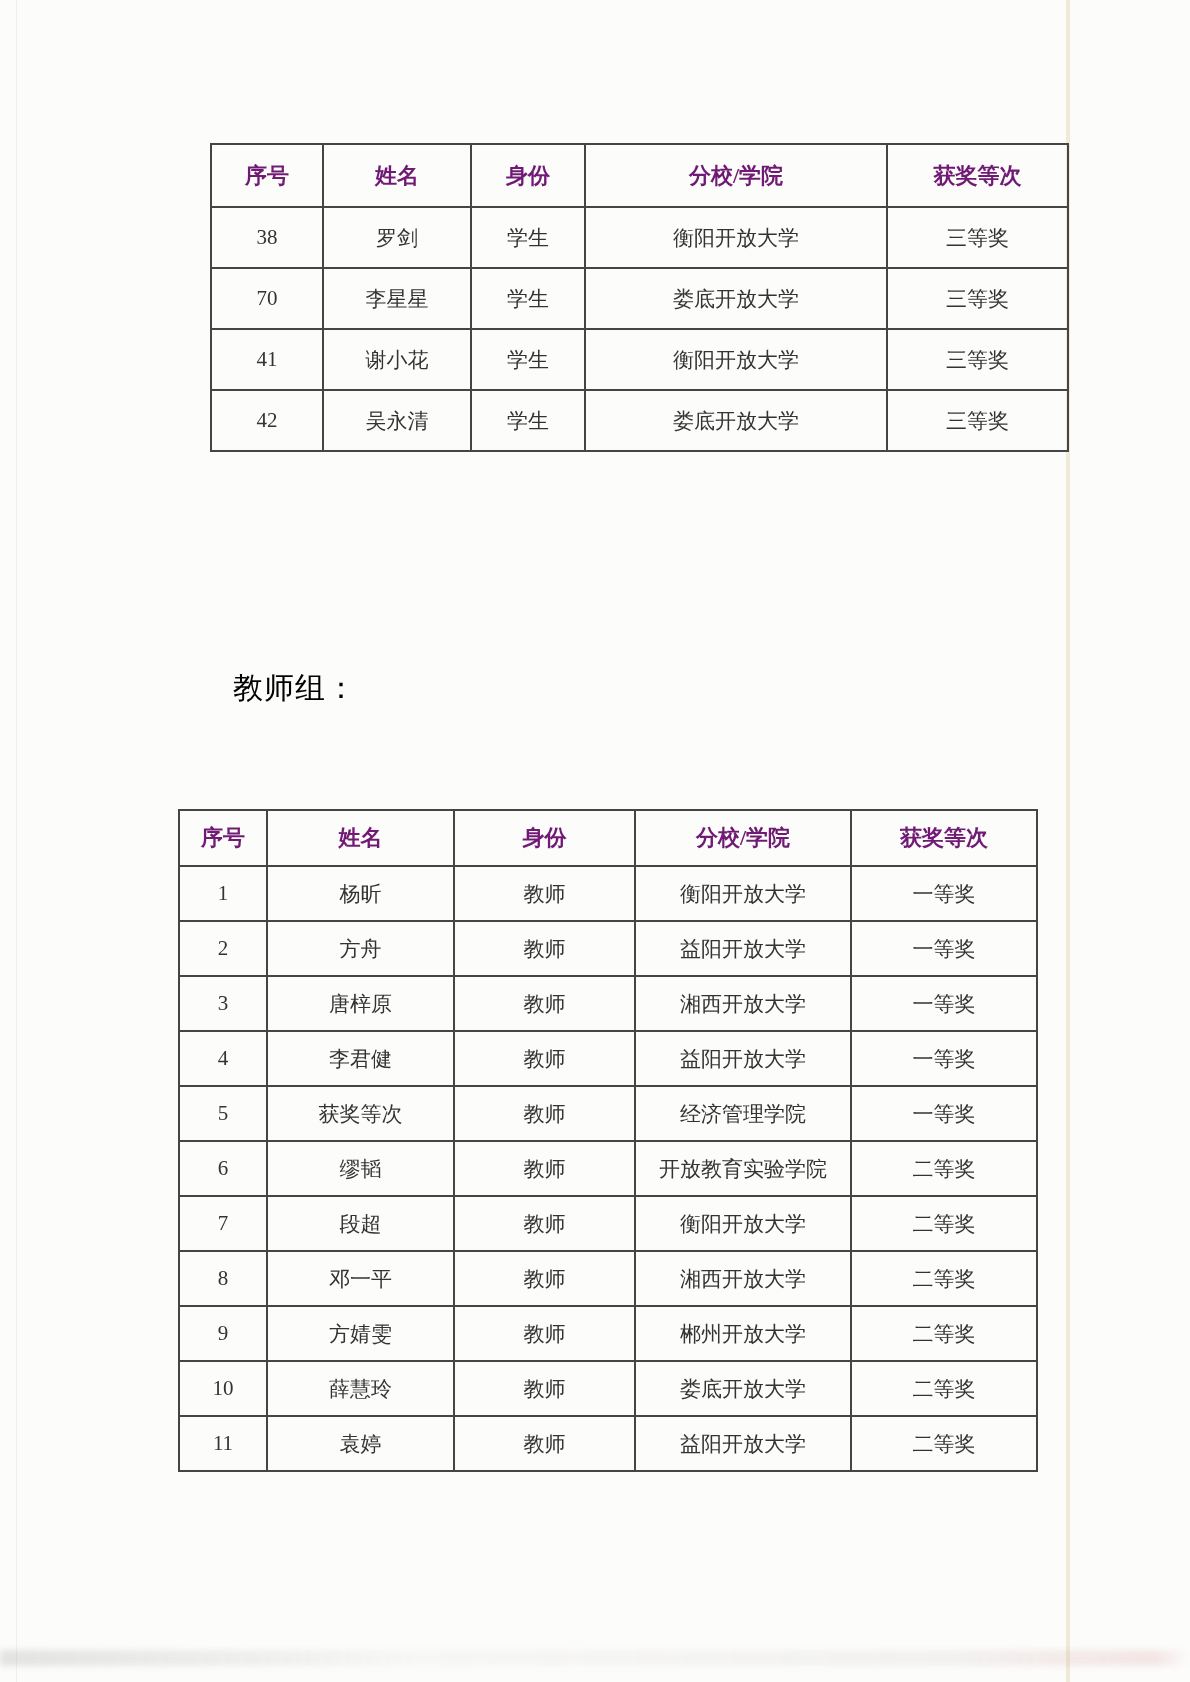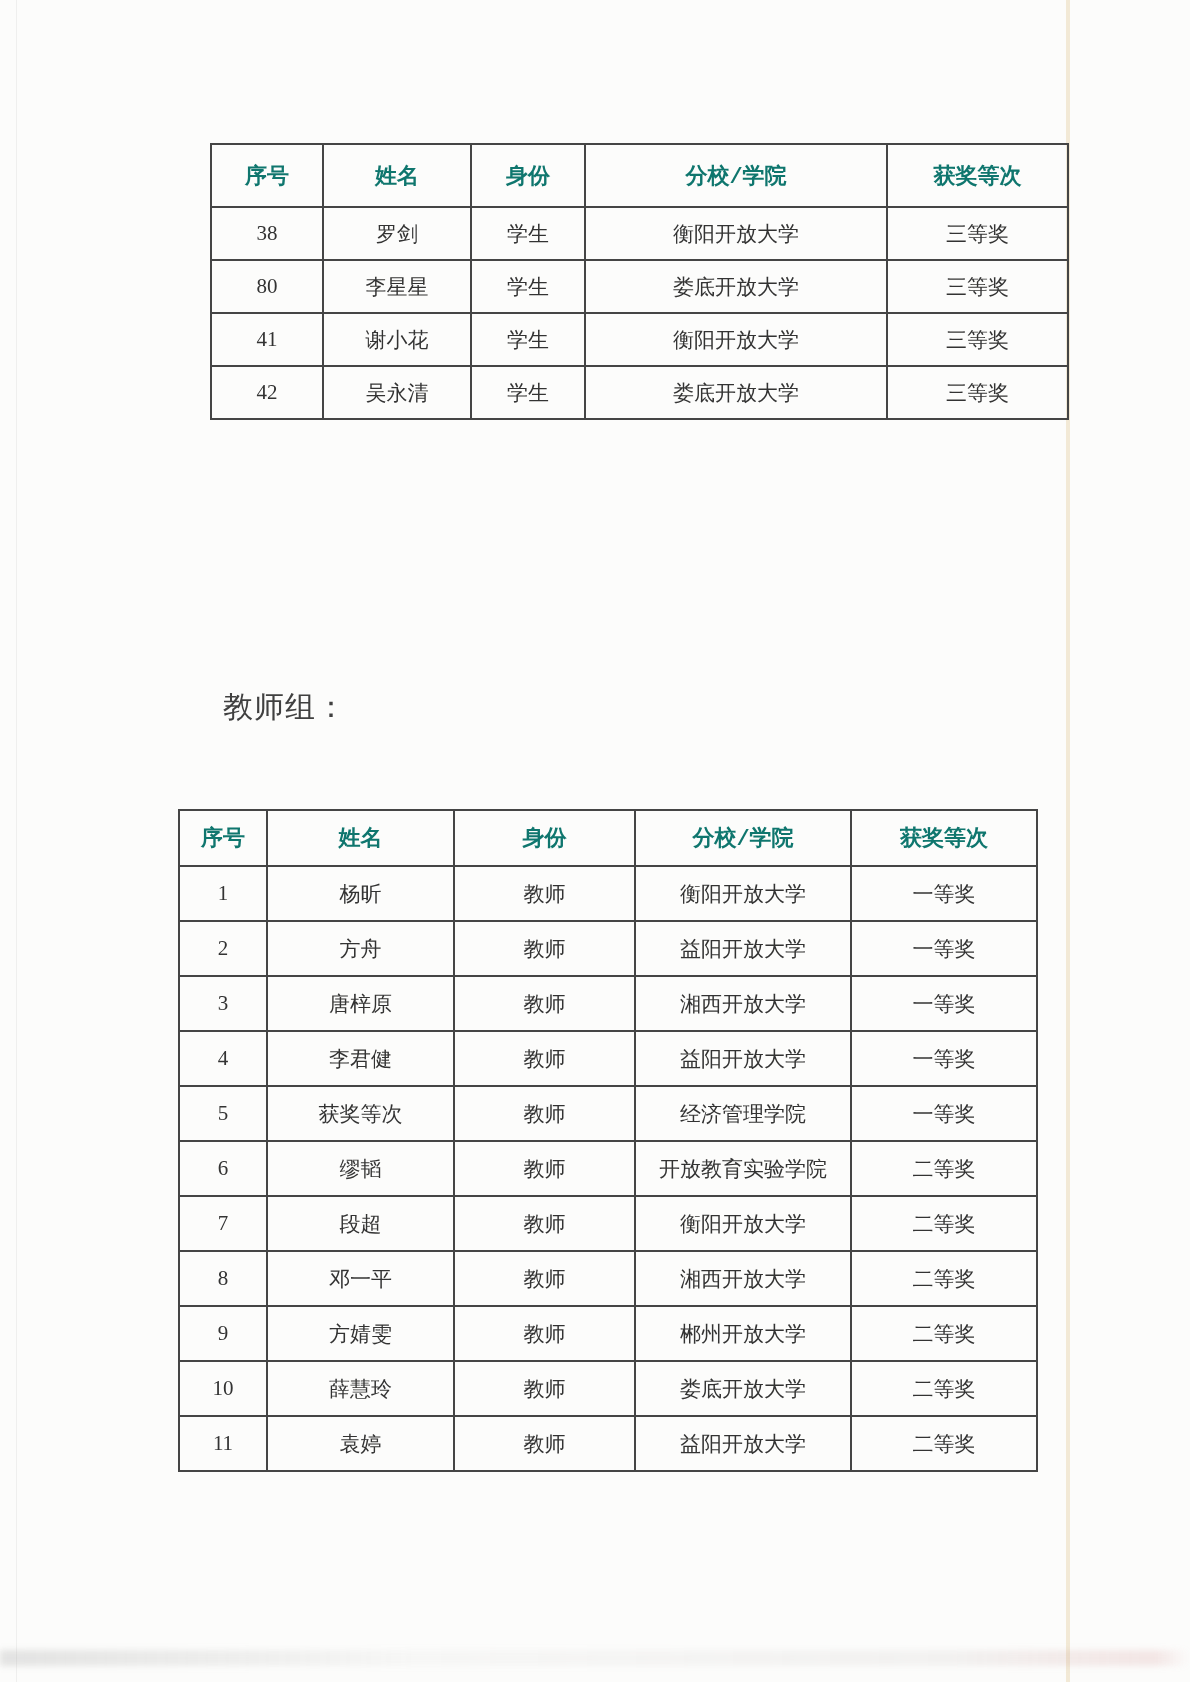--- a/index.html
+++ b/index.html
@@ -33,46 +33,45 @@
   }
   .awards-table th, .awards-table td {
     border:2px solid #454545;
     text-align:center;
     vertical-align:middle;
     padding:0;
     overflow:hidden;
     white-space:nowrap;
   }
   .awards-table th {
-    font-family:Liberation Mono, monospace;
+    font-family:Liberation Serif, serif;
     font-weight:700;
     font-size:22px;
-    color:#0f766e;
+    color:#701a75;
     border-radius:11px;
   }
   .awards-table td {
     font-size:21px;
     color:#333333;
   }
   
   .table-students { left:210px; top:143px; width:857px; }
   .table-students thead tr { height:63px; }
-  .table-students tbody tr { height:53px; }
+  .table-students tbody tr { height:61px; }
   
   .table-teachers { left:178px; top:809px; width:858px; }
   .table-teachers thead tr { height:56px; }
   .table-teachers tbody tr { height:55px; }
 
   .section-label {
     position:absolute;
-    left:223px; top:668px;
+    left:233px; top:668px;
     font-size:30px;
     letter-spacing:1px;
-    color:#404040;
-    margin-top:19px;
+    color:#000000;
   }
 </style>
 </head>
 <body>
 
 <div class="page">
 
   <div class="paper-left-edge"></div>
   <div class="scan-fold-line"></div>
   <div class="scan-bottom-shadow"></div>
@@ -96,21 +95,21 @@
     </thead>
     <tbody>
       <tr>
         <td>38</td>
         <td>罗剑</td>
         <td>学生</td>
         <td>衡阳开放大学</td>
         <td>三等奖</td>
       </tr>
       <tr>
-        <td>80</td>
+        <td>70</td>
         <td>李星星</td>
         <td>学生</td>
         <td>娄底开放大学</td>
         <td>三等奖</td>
       </tr>
       <tr>
         <td>41</td>
         <td>谢小花</td>
         <td>学生</td>
         <td>衡阳开放大学</td>

